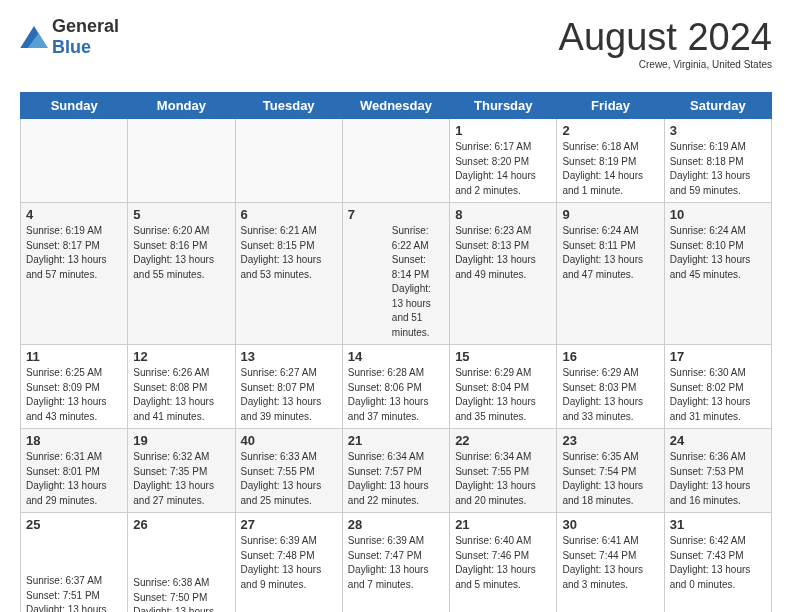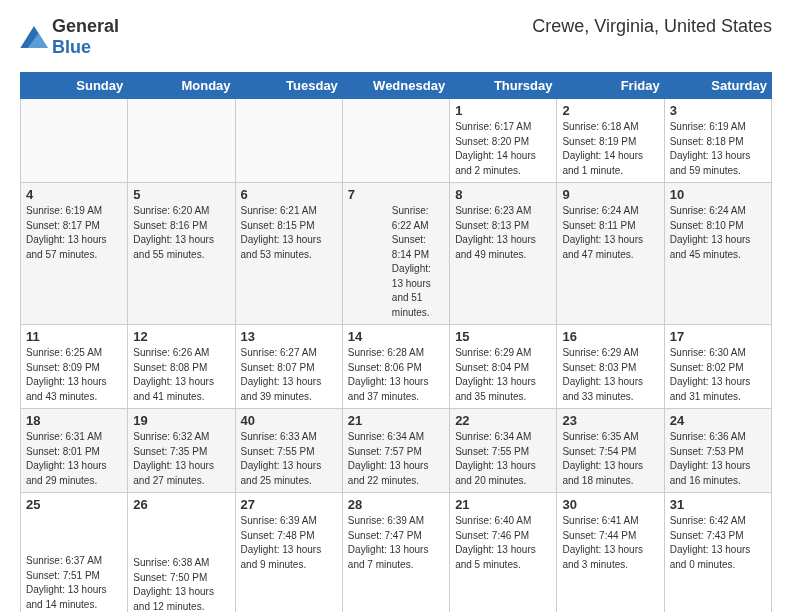--- a/index.html
+++ b/index.html
@@ -7,54 +7,54 @@
       font-family: Arial, sans-serif;
       background: #fff;
       width: 792px;
       min-height: 612px;
       padding: 16px 20px;
     }
     .header-area {
       display: flex;
       justify-content: space-between;
       align-items: flex-start;
-      margin-bottom: 14px;
+      margin-bottom: 22px;
     }
     .logo {
       display: flex;
       align-items: center;
       gap: 4px;
     }
     .logo-icon {
       width: 28px;
       height: 22px;
     }
     .title-area {
       text-align: right;
     }
     .month-title {
       font-size: 38px;
       font-weight: normal;
       color: #333;
     }
     .location-title {
-      font-size: 18px;
+      font-size: 10px;
       color: #333;
     }
     .calendar {
       width: 100%;
       border-collapse: collapse;
       border: 1px solid #ccc;
     }
     .calendar thead tr th {
       background: #2a6db5;
       color: #fff;
       padding: 5px 4px;
       font-size: 13px;
-      text-align: right;
+      text-align: center;
       border: 1px solid #2a6db5;
     }
     .calendar tbody tr td {
       vertical-align: top;
       border: 1px solid #ccc;
       padding: 4px 5px;
       font-size: 10.5px;
       color: #333;
       width: calc(100% / 7);
       min-height: 80px;
@@ -88,20 +88,21 @@
     <svg class="logo-icon" viewBox="0 0 30 24" xmlns="http://www.w3.org/2000/svg">
       <polygon points="0,24 15,0 30,24" fill="#2a6db5"></polygon>
       <polygon points="8,24 20,8 30,24" fill="#5a9fd4"></polygon>
     </svg>
     <div>
       <span style="font-size:18px;font-weight:bold;color:#333;">General</span><br>
       <span style="font-size:18px;font-weight:bold;color:#2a6db5;">Blue</span>
     </div>
   </div>
   <div class="title-area">
+    <div class="month-title">August 2024</div>
     <div class="location-title">Crewe, Virginia, United States</div>
   </div>
 </div>
 
 <table class="calendar">
   <thead>
     <tr>
     <th>Sunday</th>
         <th>Monday</th>
         <th>Tuesday</th>

